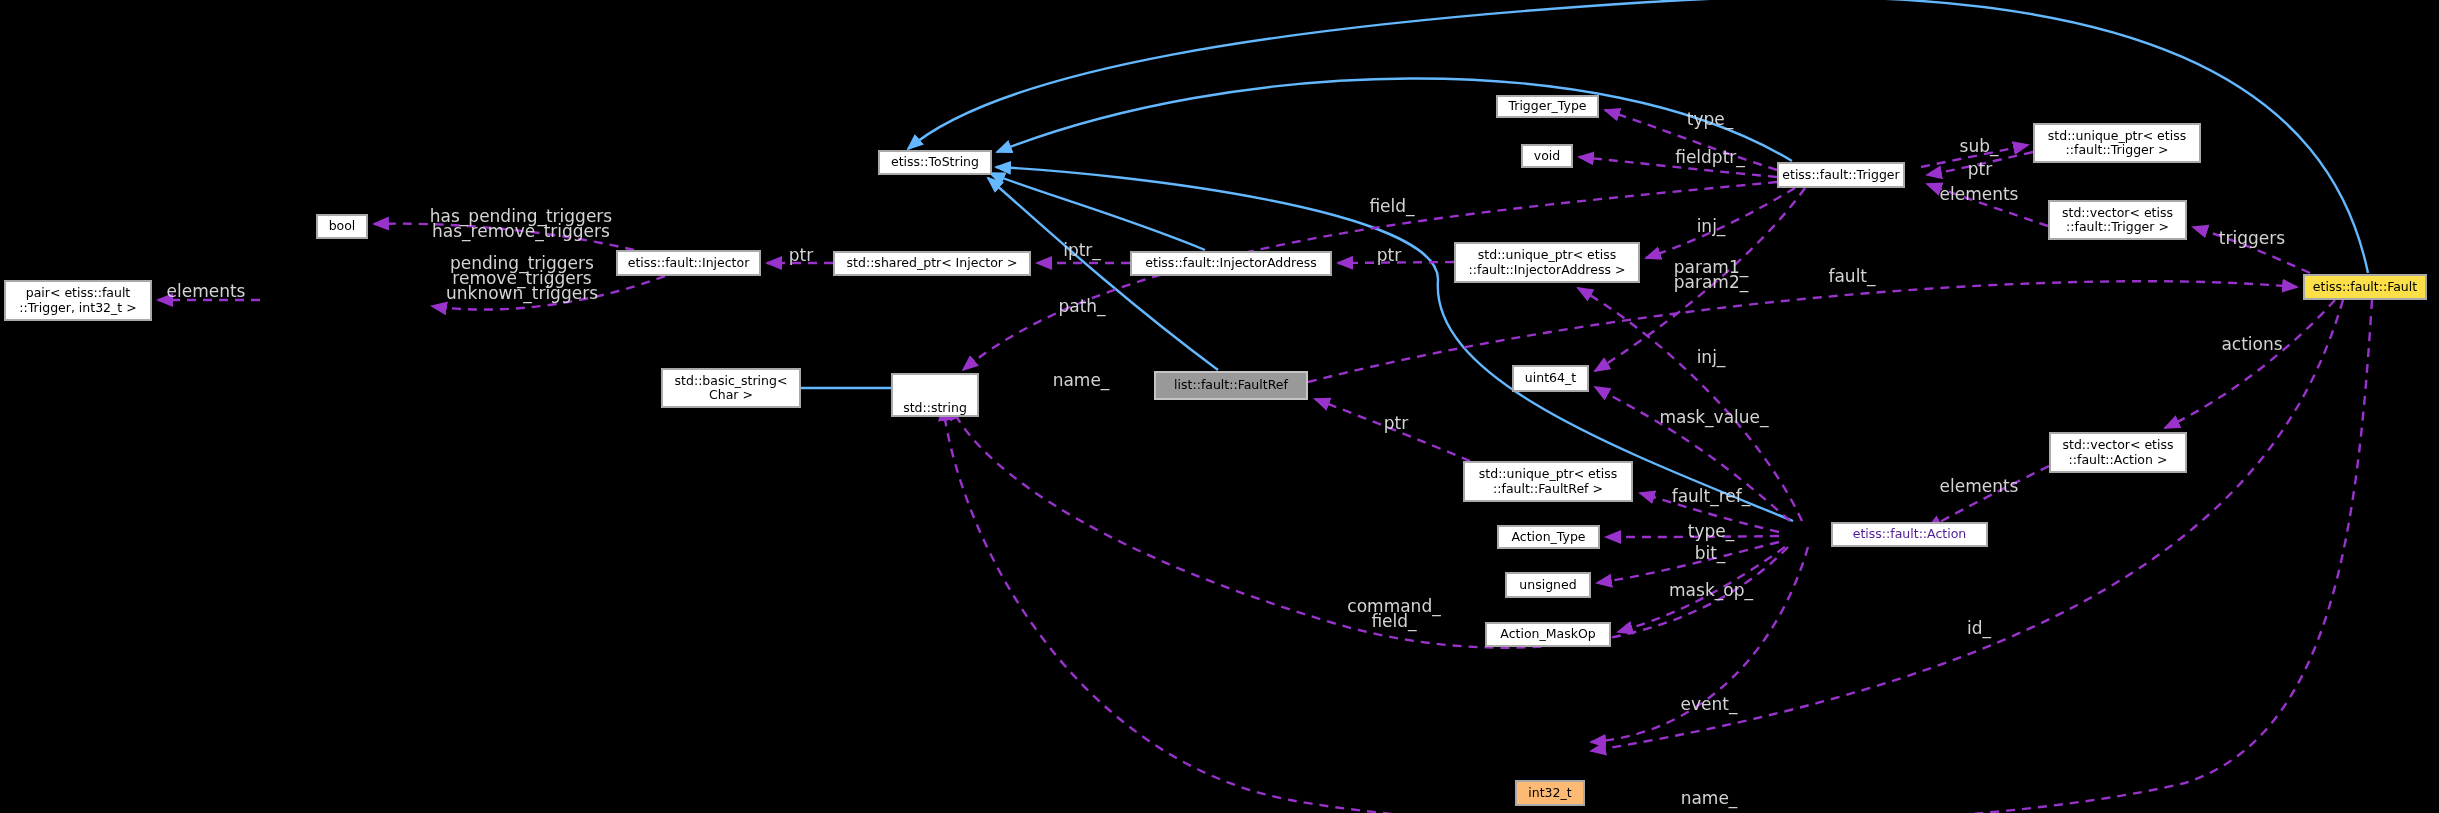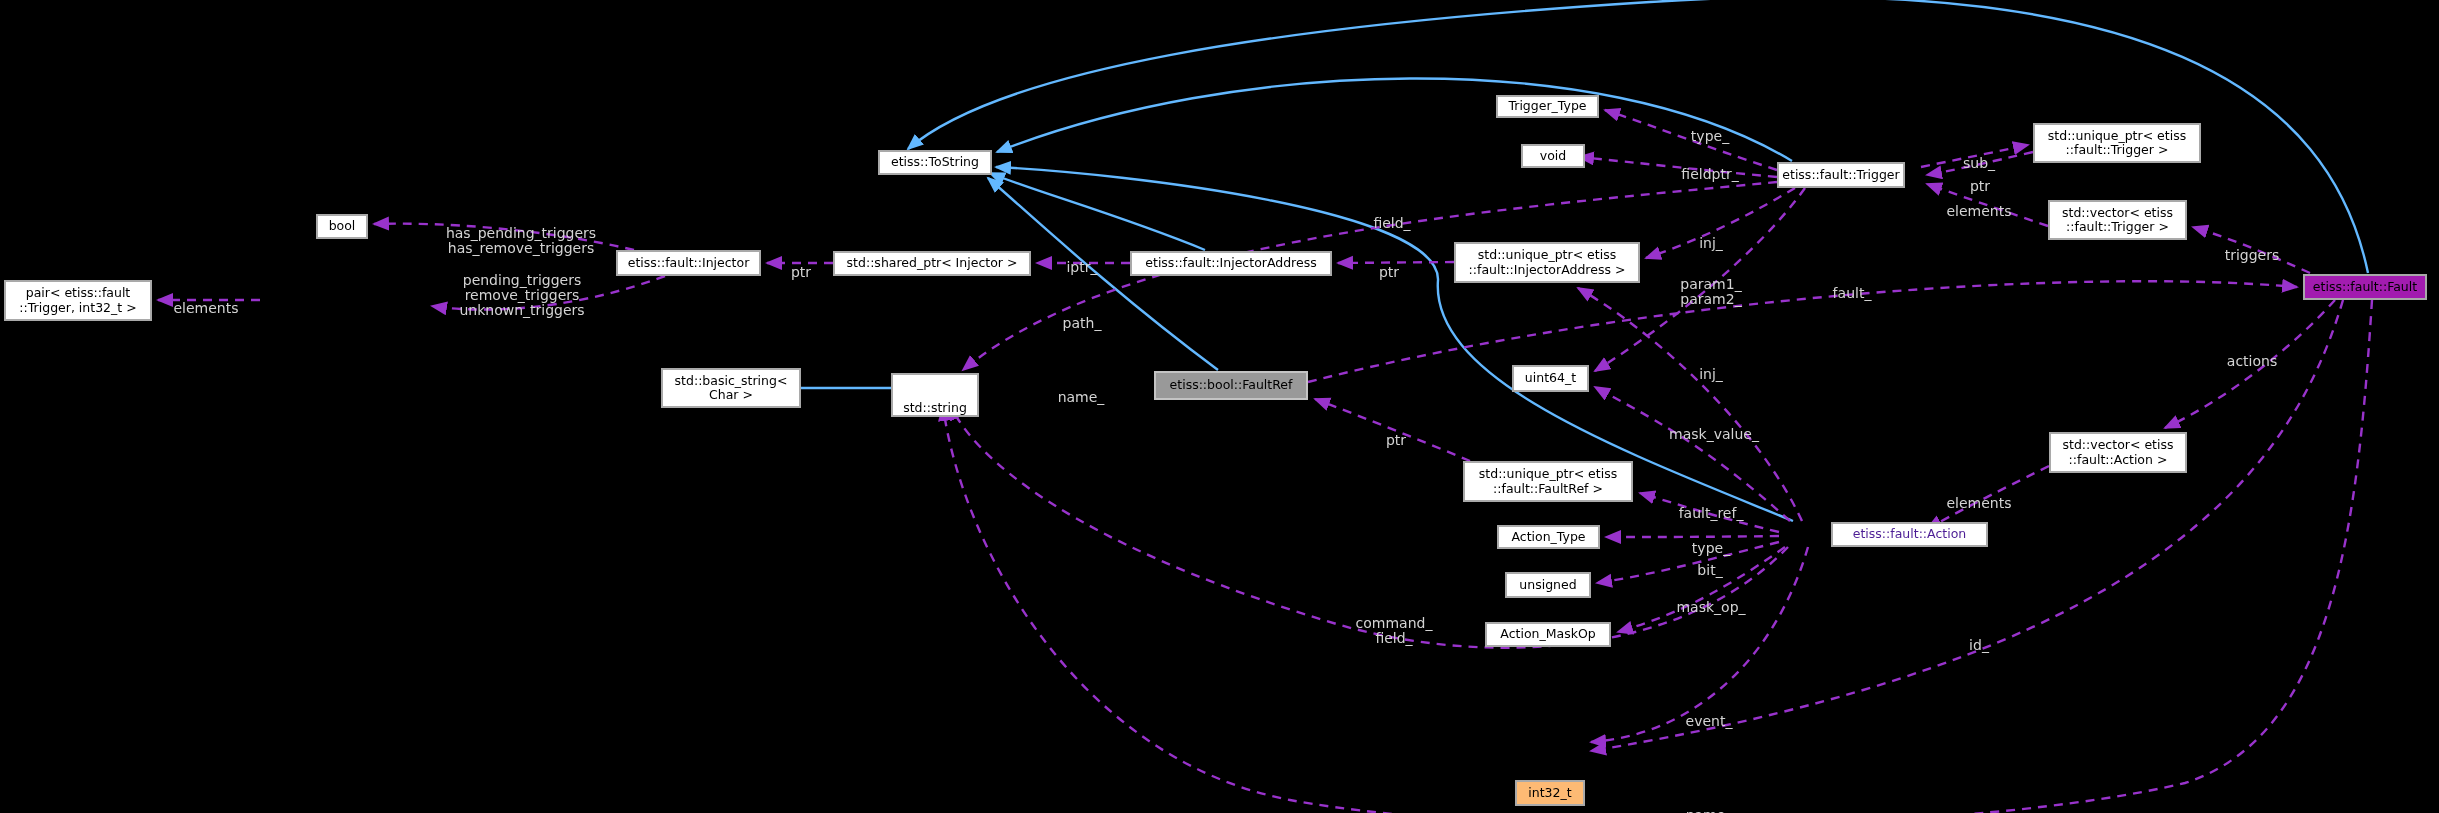--- a/index.html
+++ b/index.html
@@ -37,24 +37,23 @@
     font-size: 12.5px;
     line-height: 14.5px;
     white-space: nowrap;
     cursor: pointer;
   }
   .node div { pointer-events: none; }
   .edge-label {
     position: absolute;
     transform: translate(-50%, -50%);
     text-align: center;
-    font-size: 14px;
+    font-size: 17px;
     line-height: 15px;
     white-space: nowrap;
-    margin-top: 17px;
   }
 </style>
 </head>
 <body>
 
 <div class="diagram" style="width: 2439px; height: 813px; background: rgb(0, 0, 0);">
   <svg class="edges-svg" width="2439" height="813" viewBox="0 0 2439 813">
     <defs>
       <marker id="arrow-member" markerUnits="userSpaceOnUse" markerWidth="20" markerHeight="16" refX="15" refY="7" orient="auto">
         <path d="M0,0 L17,7 L0,14 z" class="marker-member" fill="#9933cc"></path>
@@ -100,35 +99,35 @@
         <path d="M2343,300 C2290,480 2140,660 1591,751" class="edge-member" stroke="#9933cc" marker-end="url(#arrow-member)"></path>
         <path d="M2372,300 C2358,520 2335,735 2185,783 C1980,832 1520,842 1290,800 C1080,760 962,548 943,406" class="edge-member" stroke="#9933cc" marker-end="url(#arrow-member)"></path>
       </g>
   </svg>
 <div class="node" style="left: 878px; top: 150px; width: 114px; height: 25px; background: rgb(255, 255, 255); border: 2px solid rgb(169, 169, 169); color: rgb(0, 0, 0);">
       <div>etiss::ToString</div>
     </div>
     <div class="node" style="left: 1496px; top: 95px; width: 103px; height: 23px; background: rgb(255, 255, 255); border: 2px solid rgb(169, 169, 169); color: rgb(0, 0, 0);">
       <div>Trigger_Type</div>
     </div>
-    <div class="node" style="left: 1521px; top: 144px; width: 64px; height: 24px; background: rgb(255, 255, 255); border: 2px solid rgb(169, 169, 169); color: rgb(0, 0, 0);">
+    <div class="node" style="left: 1521px; top: 144px; width: 52px; height: 24px; background: rgb(255, 255, 255); border: 2px solid rgb(169, 169, 169); color: rgb(0, 0, 0);">
       <div>void</div>
     </div>
     <div class="node" style="left: 1777px; top: 162px; width: 128px; height: 26px; background: rgb(255, 255, 255); border: 2px solid rgb(169, 169, 169); color: rgb(0, 0, 0);">
       <div>etiss::fault::Trigger</div>
     </div>
     <div class="node" style="left: 2033px; top: 123px; width: 168px; height: 40px; background: rgb(255, 255, 255); border: 2px solid rgb(169, 169, 169); color: rgb(0, 0, 0);">
       <div>std::unique_ptr&lt; etiss</div>
       <div>::fault::Trigger &gt;</div>
     </div>
     <div class="node" style="left: 2048px; top: 200px; width: 139px; height: 40px; background: rgb(255, 255, 255); border: 2px solid rgb(169, 169, 169); color: rgb(0, 0, 0);">
       <div>std::vector&lt; etiss</div>
       <div>::fault::Trigger &gt;</div>
     </div>
-    <div class="node" style="left: 2303px; top: 274px; width: 124px; height: 26px; background: #a21caf; border: 2px solid rgb(169, 169, 169); color: rgb(0, 0, 0);">
+    <div class="node" style="left: 2303px; top: 274px; width: 124px; height: 26px; background: #fde047; border: 2px solid rgb(169, 169, 169); color: rgb(0, 0, 0);">
       <div>etiss::fault::Fault</div>
     </div>
     <div class="node" style="left: 316px; top: 214px; width: 52px; height: 25px; background: rgb(255, 255, 255); border: 2px solid rgb(169, 169, 169); color: rgb(0, 0, 0);">
       <div>bool</div>
     </div>
     <div class="node" style="left: 616px; top: 250px; width: 145px; height: 26px; background: rgb(255, 255, 255); border: 2px solid rgb(169, 169, 169); color: rgb(0, 0, 0);">
       <div>etiss::fault::Injector</div>
     </div>
     <div class="node" style="left: 833px; top: 251px; width: 198px; height: 25px; background: rgb(255, 255, 255); border: 2px solid rgb(169, 169, 169); color: rgb(0, 0, 0);">
       <div>std::shared_ptr&lt; Injector &gt;</div>
@@ -145,21 +144,21 @@
       <div>::Trigger, int32_t &gt;</div>
     </div>
     <div class="node" style="left: 621px; top: 368px; width: 140px; height: 40px; background: rgb(255, 255, 255); border: 2px solid rgb(169, 169, 169); color: rgb(0, 0, 0); margin-left: 40px;">
       <div>std::basic_string&lt;</div>
       <div>Char &gt;</div>
     </div>
     <div class="node" style="left: 891px; top: 373px; width: 88px; height: 44px; background: rgb(255, 255, 255); border: 2px solid rgb(169, 169, 169); color: rgb(0, 0, 0); justify-content: flex-end;">
       <div>std::string</div>
     </div>
     <div class="node" style="left: 1154px; top: 371px; width: 154px; height: 29px; background: rgb(153, 153, 153); border: 2px solid rgb(196, 196, 196); color: rgb(0, 0, 0);">
-      <div>etiss::bool::FaultRef</div>
+      <div>list::fault::FaultRef</div>
     </div>
     <div class="node" style="left: 1512px; top: 365px; width: 77px; height: 27px; background: rgb(255, 255, 255); border: 2px solid rgb(169, 169, 169); color: rgb(0, 0, 0);">
       <div>uint64_t</div>
     </div>
     <div class="node" style="left: 1463px; top: 461px; width: 170px; height: 41px; background: rgb(255, 255, 255); border: 2px solid rgb(169, 169, 169); color: rgb(0, 0, 0);">
       <div>std::unique_ptr&lt; etiss</div>
       <div>::fault::FaultRef &gt;</div>
     </div>
     <div class="node" style="left: 1497px; top: 525px; width: 103px; height: 24px; background: rgb(255, 255, 255); border: 2px solid rgb(169, 169, 169); color: rgb(0, 0, 0);">
       <div>Action_Type</div>

